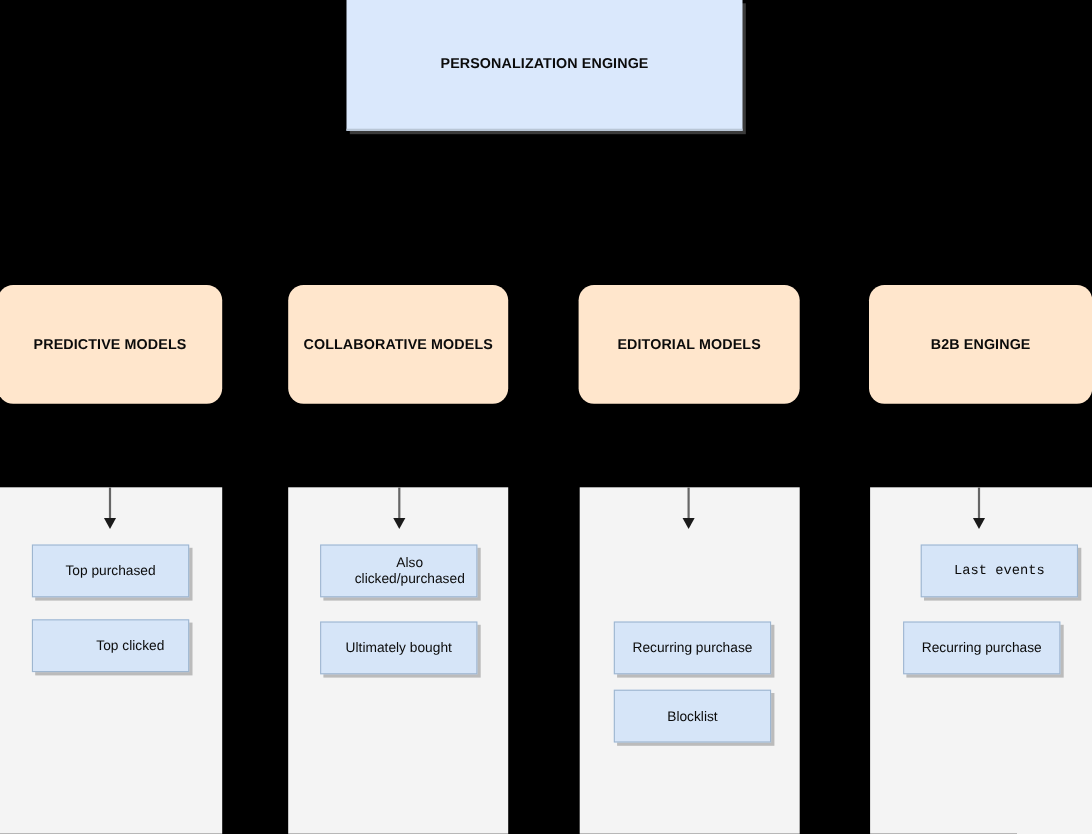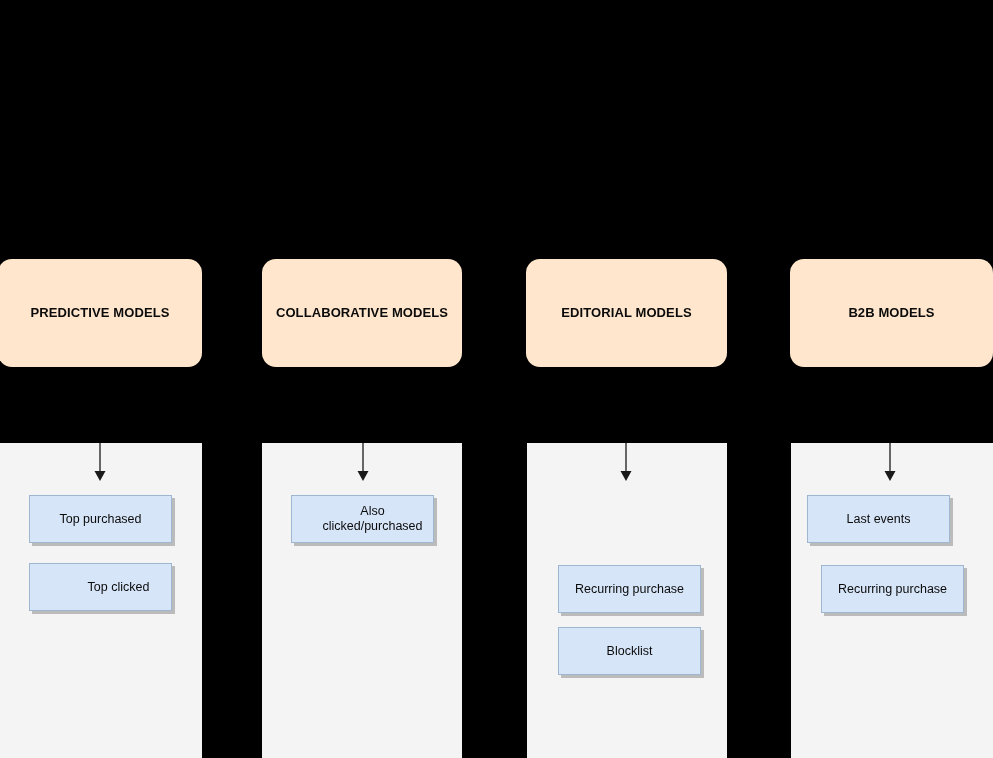--- a/index.html
+++ b/index.html
@@ -113,32 +113,35 @@
     line-height: 15px;
     color: #0b0b0b;
   }
   .leaf .leaf-label { display: block; padding: 0 4px; }
 </style>
 </head>
 <body>
 
 <div id="canvas">
 
+  <div class="root-node">
+    <div class="root-label">PERSONALIZATION ENGINGE</div>
+  </div>
 
   <div class="cat-node c0">
     <div class="cat-label">PREDICTIVE MODELS</div>
   </div>
   <div class="cat-node c2">
     <div class="cat-label">EDITORIAL MODELS</div>
   </div>
   <div class="cat-node c1">
     <div class="cat-label">COLLABORATIVE MODELS</div>
   </div>
   <div class="cat-node c3">
-    <div class="cat-label">B2B MODELS</div>
+    <div class="cat-label">B2B ENGINGE</div>
   </div>
 
   <div class="lane l0">
     <div class="arrow" style="left:90px; top:0px;">
       <svg width="20" height="40" viewBox="0 0 20 40">
         <line x1="10" y1="0" x2="10" y2="30" stroke="#666666" stroke-width="2"></line>
         <polygon points="10,38 4.5,28 15.5,28" fill="#1a1a1a"></polygon>
       </svg>
     </div>
     <div class="leaf" style="left:29px; top:52px;">
@@ -152,20 +155,23 @@
   <div class="lane l1">
     <div class="arrow" style="left:91px; top:0px;">
       <svg width="20" height="40" viewBox="0 0 20 40">
         <line x1="10" y1="0" x2="10" y2="30" stroke="#666666" stroke-width="2"></line>
         <polygon points="10,38 4.5,28 15.5,28" fill="#1a1a1a"></polygon>
       </svg>
     </div>
     <div class="leaf" style="left:29px; top:52px;padding-left:20px;">
       <span class="leaf-label">Also clicked/purchased</span>
     </div>
+    <div class="leaf" style="left:29px; top:122px;">
+      <span class="leaf-label">Ultimately bought</span>
+    </div>
   </div>
 
   <div class="lane l2">
     <div class="arrow" style="left:89px; top:0px;">
       <svg width="20" height="40" viewBox="0 0 20 40">
         <line x1="10" y1="0" x2="10" y2="30" stroke="#666666" stroke-width="2"></line>
         <polygon points="10,38 4.5,28 15.5,28" fill="#1a1a1a"></polygon>
       </svg>
     </div>
     <div class="leaf" style="left:31px; top:122px;">
@@ -176,21 +182,21 @@
     </div>
   </div>
 
   <div class="lane l3">
     <div class="arrow" style="left:89px; top:0px;">
       <svg width="20" height="40" viewBox="0 0 20 40">
         <line x1="10" y1="0" x2="10" y2="30" stroke="#666666" stroke-width="2"></line>
         <polygon points="10,38 4.5,28 15.5,28" fill="#1a1a1a"></polygon>
       </svg>
     </div>
-    <div class="leaf" style="left:16px; top:52px;">
+    <div class="leaf" style="left:46px; top:52px;font-family:Liberation Mono, monospace;">
       <span class="leaf-label">Last events</span>
     </div>
     <div class="leaf" style="left:30px; top:122px;">
       <span class="leaf-label">Recurring purchase</span>
     </div>
   </div>
 
 </div>
 
 </body></html>

